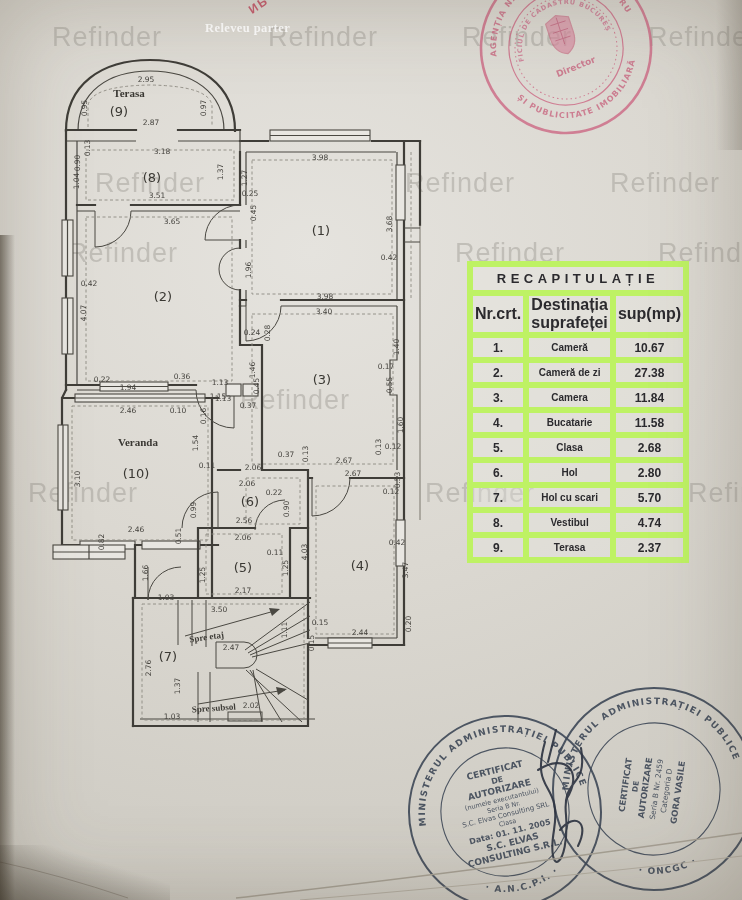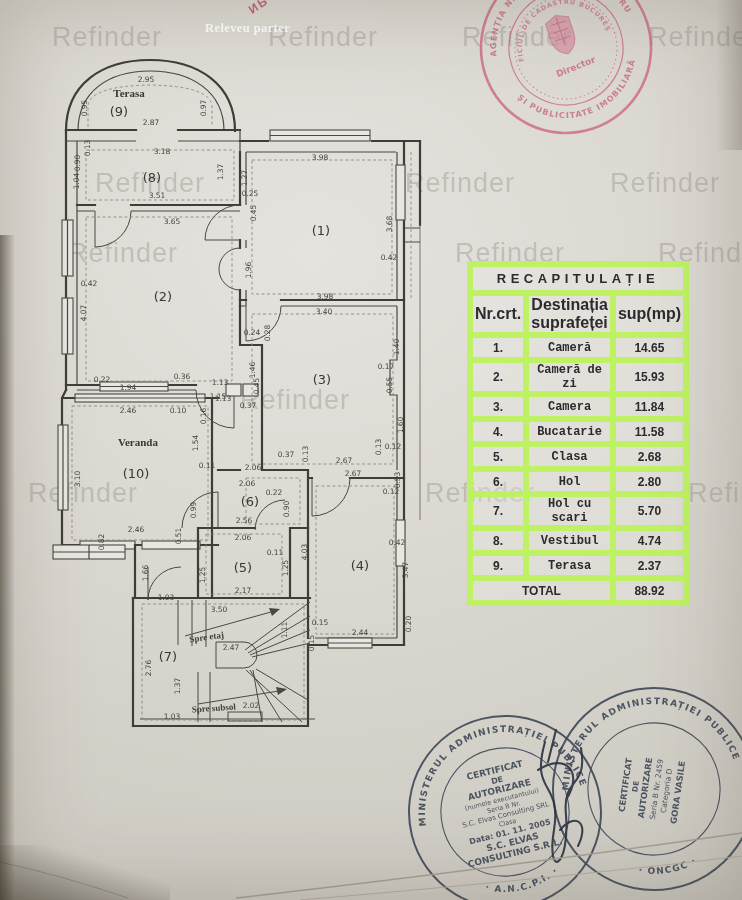--- a/index.html
+++ b/index.html
@@ -43,21 +43,21 @@
   text.room-name{font:bold 11px "Liberation Serif",serif;fill:#3a3833;text-anchor:middle;}
   text.stair-lab{font:bold 9px "Liberation Serif",serif;fill:#3f3d38;text-anchor:middle;}
 
   
   .recap{position:absolute;left:467px;top:261px;width:222px;border-collapse:collapse;
       font-family:"Liberation Sans",sans-serif;color:#2b2a2e;}
   .recap td{border:6px solid #bef264;text-align:center;font-size:12px;font-weight:600;
       height:19px;padding:0 2px;background:rgba(236,234,229,.35);}
   .recap .t-title td{font-size:13px;font-weight:bold;letter-spacing:4.5px;height:23px;}
   .recap .t-head td{font-size:16px;font-weight:700;margin-top:25px;}
-  .recap td.cname{font-size:12px;font-family:Liberation Mono, monospace;}
+  .recap td.cname{font-size:10px;}
 
   
   .ring-red{fill:#c96a83;font:bold 8px "DejaVu Sans",sans-serif;letter-spacing:1.1px;}
   .ring-red-sm{fill:#cd7590;font:bold 6.5px "DejaVu Sans",sans-serif;letter-spacing:.8px;}
   .red-center{fill:#c96a83;font:bold 9px "DejaVu Sans",sans-serif;text-anchor:middle;}
   .ring-blue{fill:#3e4857;font:bold 9px "DejaVu Sans",sans-serif;letter-spacing:1.4px;}
   .bl-line{fill:#3e4857;text-anchor:middle;font-family:"DejaVu Sans",sans-serif;}
 </style>
 </head>
 <body>
@@ -364,26 +364,26 @@
         <td colspan="3">RECAPITULAȚIE</td>
       </tr>
   <tr class="t-head">
     <td style="width:44px">Nr.crt.</td>
     <td style="width:124px">Destinația suprafeței</td>
     <td style="width:52px">sup(mp)</td>
   </tr>
   <tr>
         <td>1.</td>
         <td class="cname">Cameră</td>
-        <td>14.65</td>
+        <td>10.67</td>
       </tr>
   <tr>
         <td>2.</td>
         <td class="cname">Cameră de zi</td>
-        <td>15.93</td>
+        <td>27.38</td>
       </tr>
   <tr>
         <td>3.</td>
         <td class="cname">Camera</td>
         <td>11.84</td>
       </tr>
   <tr>
         <td>4.</td>
         <td class="cname">Bucatarie</td>
         <td>11.58</td>
@@ -405,24 +405,20 @@
       </tr>
   <tr>
         <td>8.</td>
         <td class="cname">Vestibul</td>
         <td>4.74</td>
       </tr>
   <tr>
         <td>9.</td>
         <td class="cname">Terasa</td>
         <td>2.37</td>
-      </tr>
-  <tr>
-        <td colspan="2">TOTAL</td>
-        <td>88.92</td>
       </tr>
   </tbody>
 </table>
 
 <div class="edge-left"></div>
 <div class="edge-bl"></div>
 <div class="edge-tr"></div>
 <div class="vignette"></div>
 
 </body></html>

